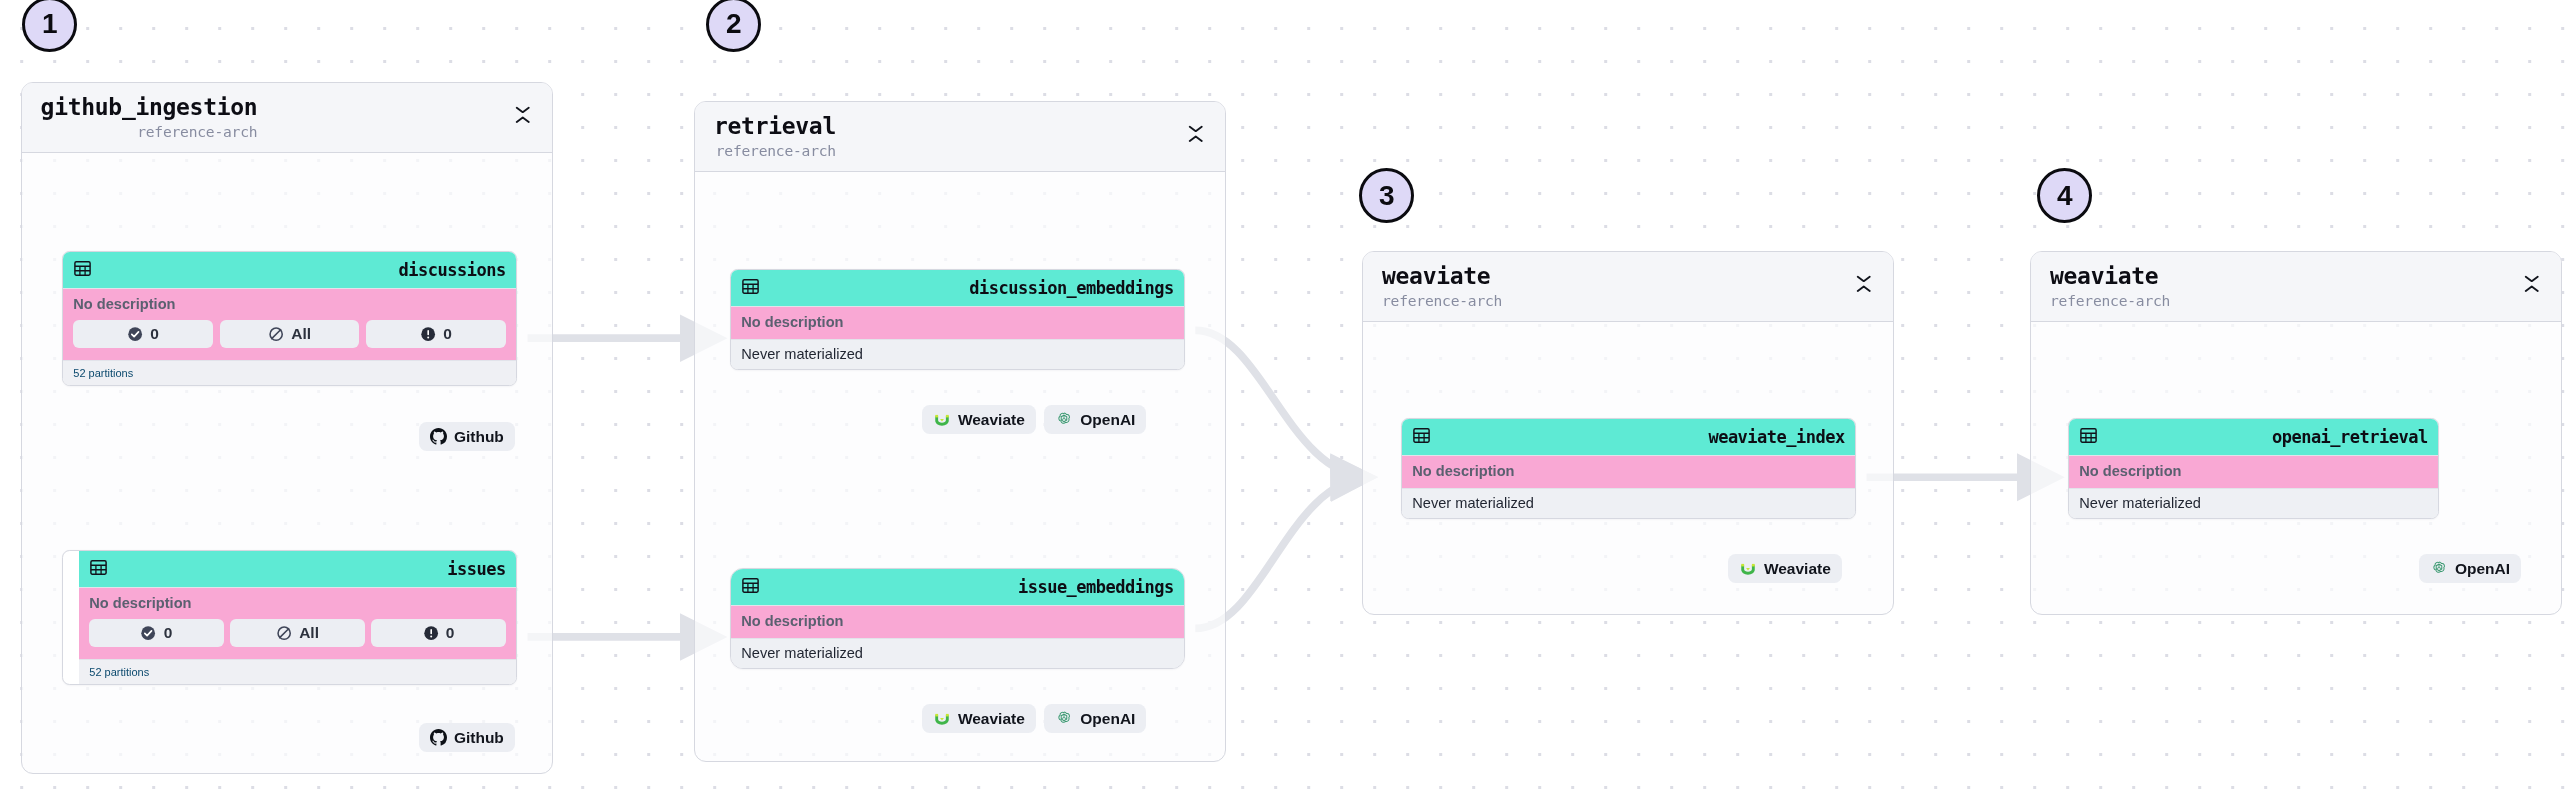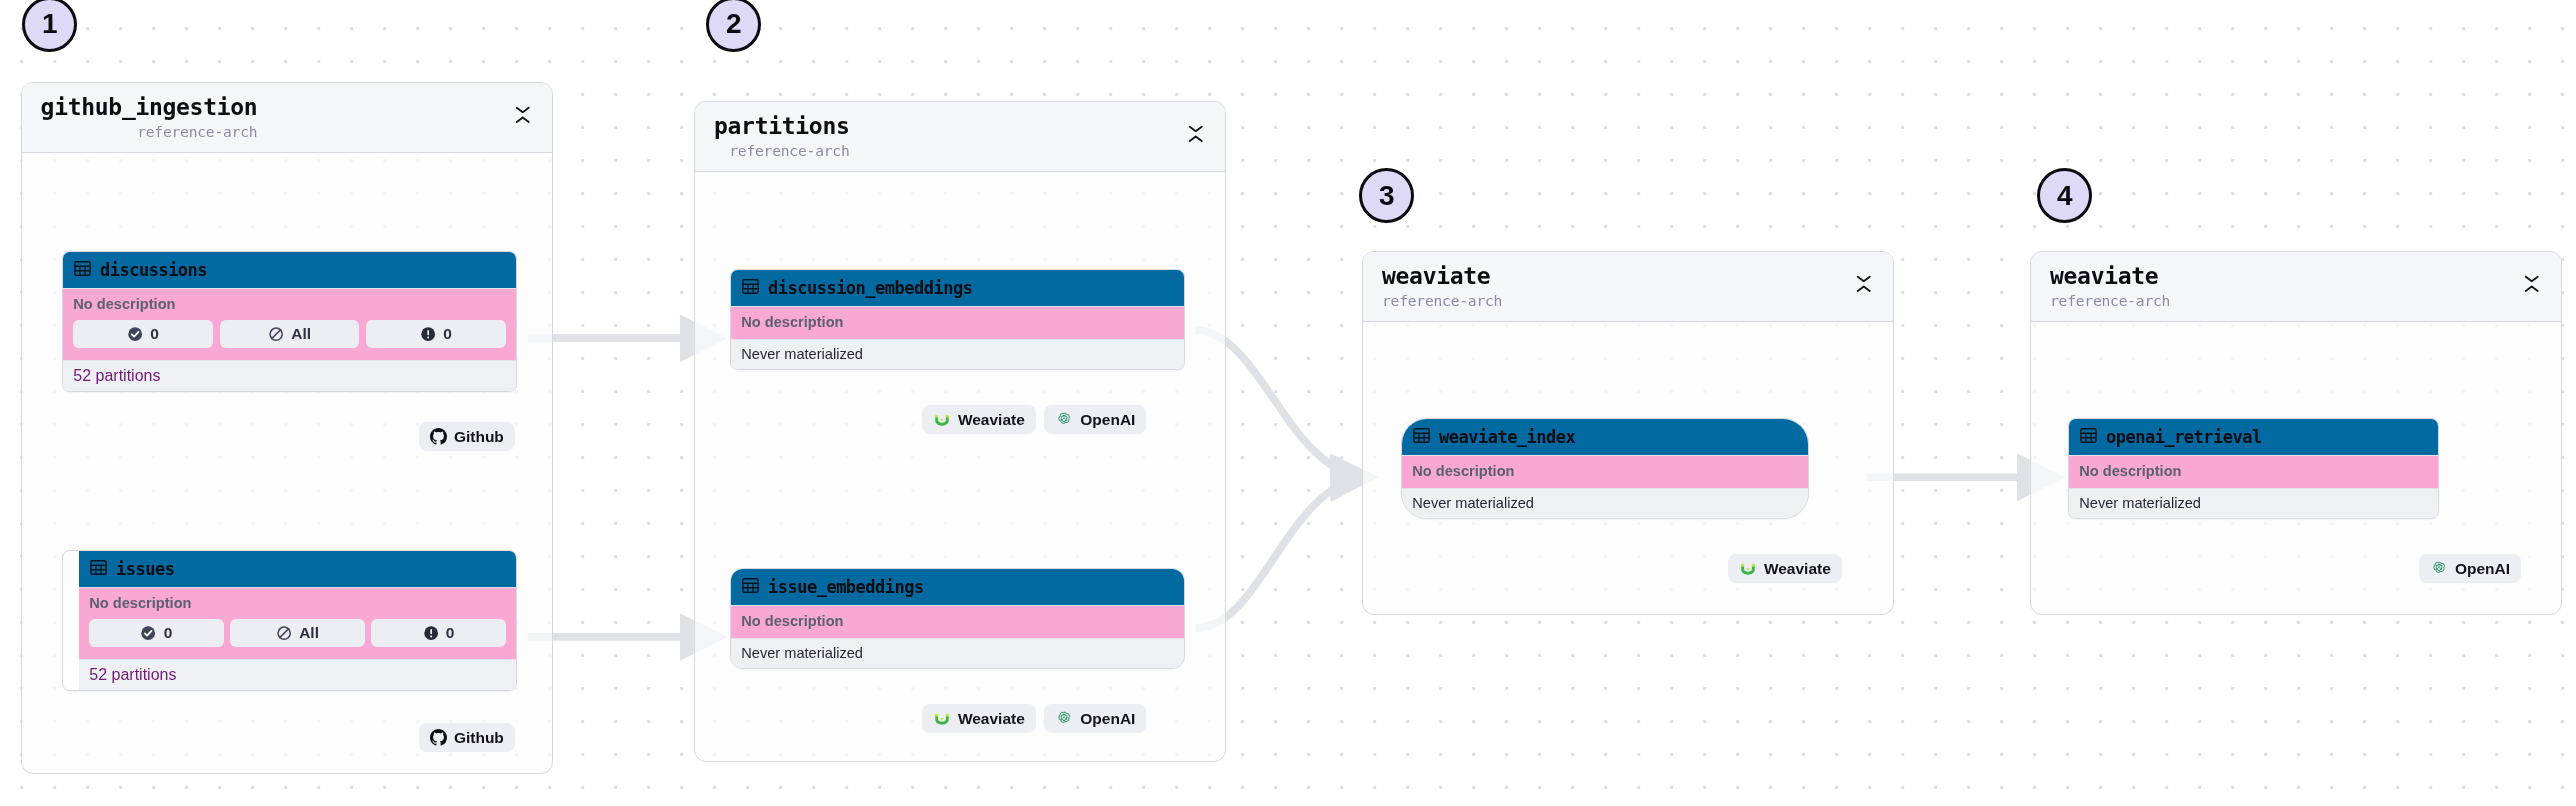--- a/index.html
+++ b/index.html
@@ -65,40 +65,41 @@
   .collapse-ctl svg{display:block;}
 
   
   .asset{
     position:absolute;box-sizing:border-box;
     border:1.7px solid #d6d8e0;border-radius:7.7px;
     background:#ffffff;overflow:hidden;z-index:20;
     box-shadow:0 0.9px 1.7px rgba(16,20,40,0.04);
   }
   .asset-head{
-    background:#0369a1;
+    background:#5eead4;
     padding:6.9px 10.3px 6.9px 10.3px;
     display:flex;align-items:center;gap:7.7px;
     border-bottom:0.9px solid #e2e3ea;
+    justify-content:space-between;
   }
   .asset-name{
     font-family:"DejaVu Sans Mono","Liberation Mono",monospace;
     font-size:17px;font-weight:700;color:#0d0d14;letter-spacing:-0.5px;
     white-space:nowrap;
   }
   .asset-body{
     background:#f9a8d4;padding:6px 10.3px 3.4px 10.3px;font-weight:bold;
   }
   .asset-desc{
     font-size:14.6px;color:#5b6070;line-height:1.35;
   }
   .asset-foot{
     background:#eff0f4;border-top:0.9px solid #e2e3ea;
     padding:6px 10.3px 6.9px 10.3px;
-    font-size:16px;color:#701a75;
+    font-size:11px;color:#0c4a6e;
   }
   .asset-status{
     background:#eef0f4;border-top:0.9px solid #e2e3ea;
     padding:6px 10.3px 6.9px 10.3px;
     font-size:14.6px;color:#1f2430;
   }
 
   
   .stats{display:flex;gap:6.9px;margin:6px 0 7.7px 0;}
   .pill{
@@ -150,21 +151,21 @@
         <svg width="15.5" height="7.7" viewBox="0 0 18 9">
             <path d="M2 7 L9 1.8 L16 7" stroke="#11141c" stroke-width="2.2" fill="none" stroke-linecap="round" stroke-linejoin="round"></path>
           </svg>
       </div>
     </div>
   </div>
 
   <div class="group" style="left:694px;top:101px;width:532px;height:661px;">
     <div class="group-header">
       <div>
-        <div class="group-title">partitions</div>
+        <div class="group-title">retrieval</div>
         <div class="group-sub">reference-arch</div>
       </div>
       <div class="collapse-ctl">
         <svg width="15.5" height="7.7" viewBox="0 0 18 9">
             <path d="M2 2 L9 7.2 L16 2" stroke="#11141c" stroke-width="2.2" fill="none" stroke-linecap="round" stroke-linejoin="round"></path>
           </svg>
         <svg width="15.5" height="7.7" viewBox="0 0 18 9">
             <path d="M2 7 L9 1.8 L16 7" stroke="#11141c" stroke-width="2.2" fill="none" stroke-linecap="round" stroke-linejoin="round"></path>
           </svg>
       </div>
@@ -334,21 +335,21 @@
           </svg>
       </span>
       <span class="asset-name">issue_embeddings</span>
     </div>
     <div class="asset-body" style="padding-bottom:6.9px;">
       <div class="asset-desc">No description</div>
     </div>
     <div class="asset-status">Never materialized</div>
   </div>
 
-  <div class="asset" style="left:1401px;top:418px;width:408px;border-radius:26px;">
+  <div class="asset" style="left:1401px;top:418px;width:455px;">
     <div class="asset-head">
       <span>
         <svg width="19" height="19" viewBox="0 0 22 22">
             <rect x="2.2" y="3.2" width="17.6" height="15.6" rx="1.6" fill="none" stroke="#11141c" stroke-width="1.7"></rect>
             <line x1="2.2" y1="8.4" x2="19.8" y2="8.4" stroke="#11141c" stroke-width="1.7"></line>
             <line x1="2.2" y1="13.6" x2="19.8" y2="13.6" stroke="#11141c" stroke-width="1.5"></line>
             <line x1="8.0" y1="8.4" x2="8.0" y2="18.8" stroke="#11141c" stroke-width="1.5"></line>
             <line x1="14.0" y1="8.4" x2="14.0" y2="18.8" stroke="#11141c" stroke-width="1.5"></line>
           </svg>
       </span>

